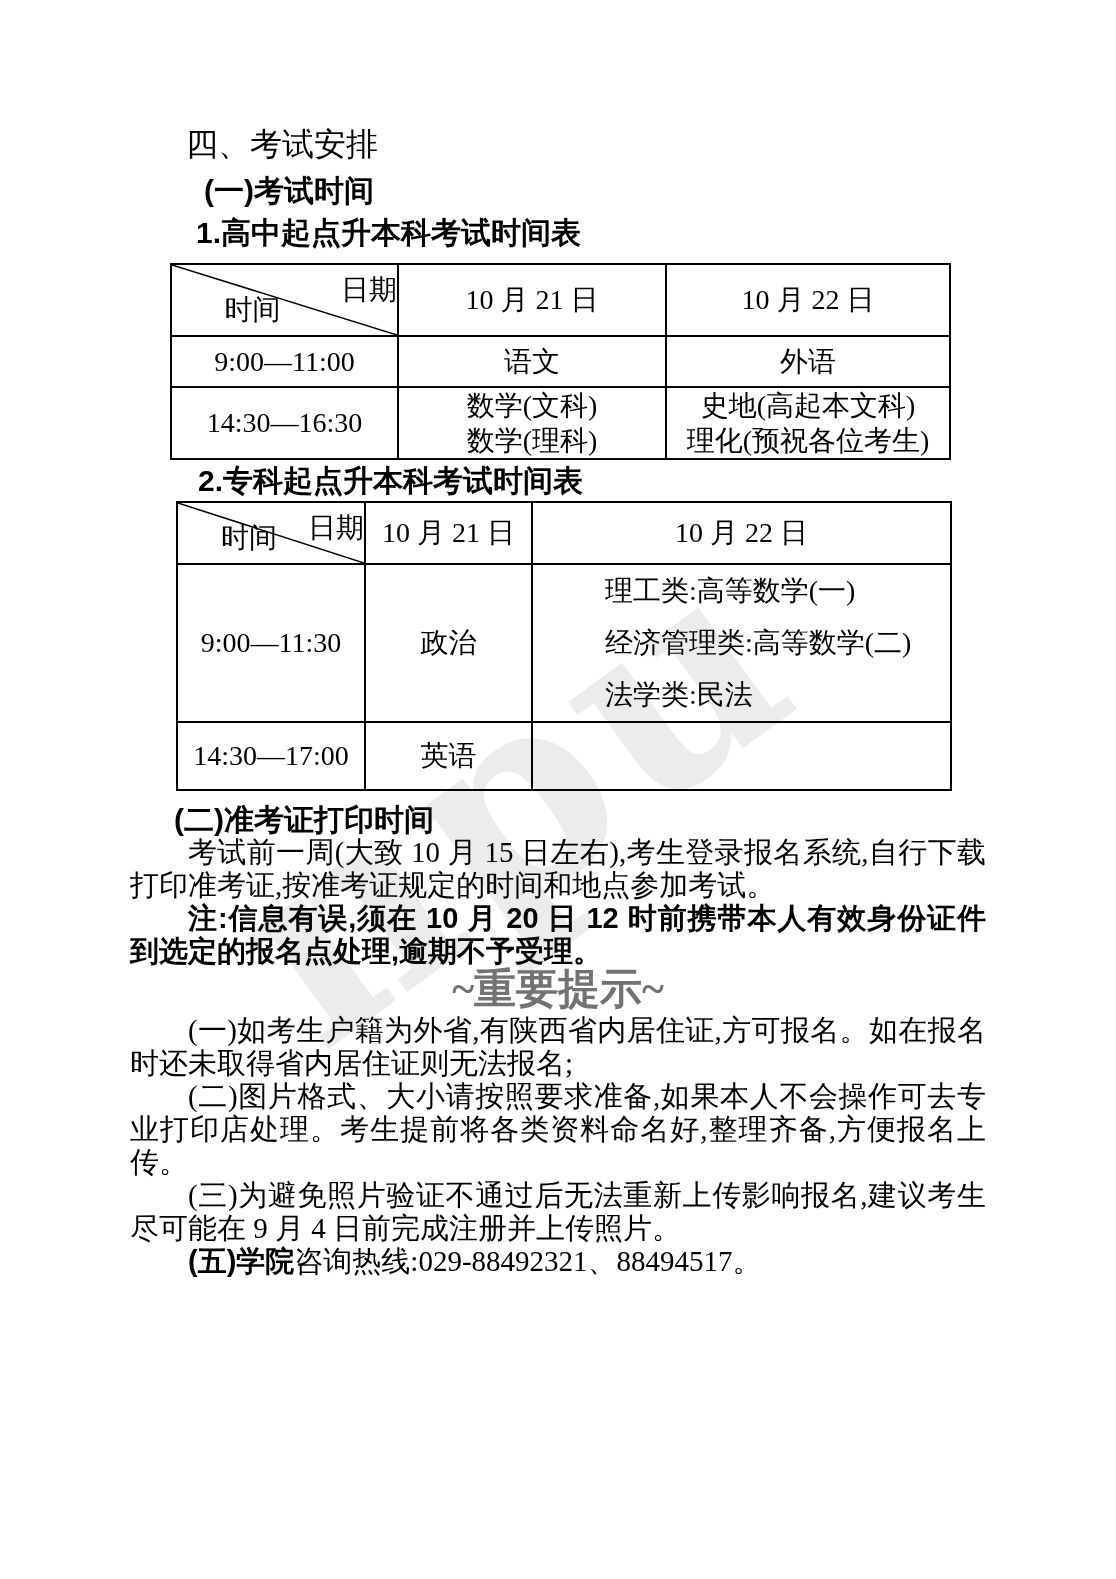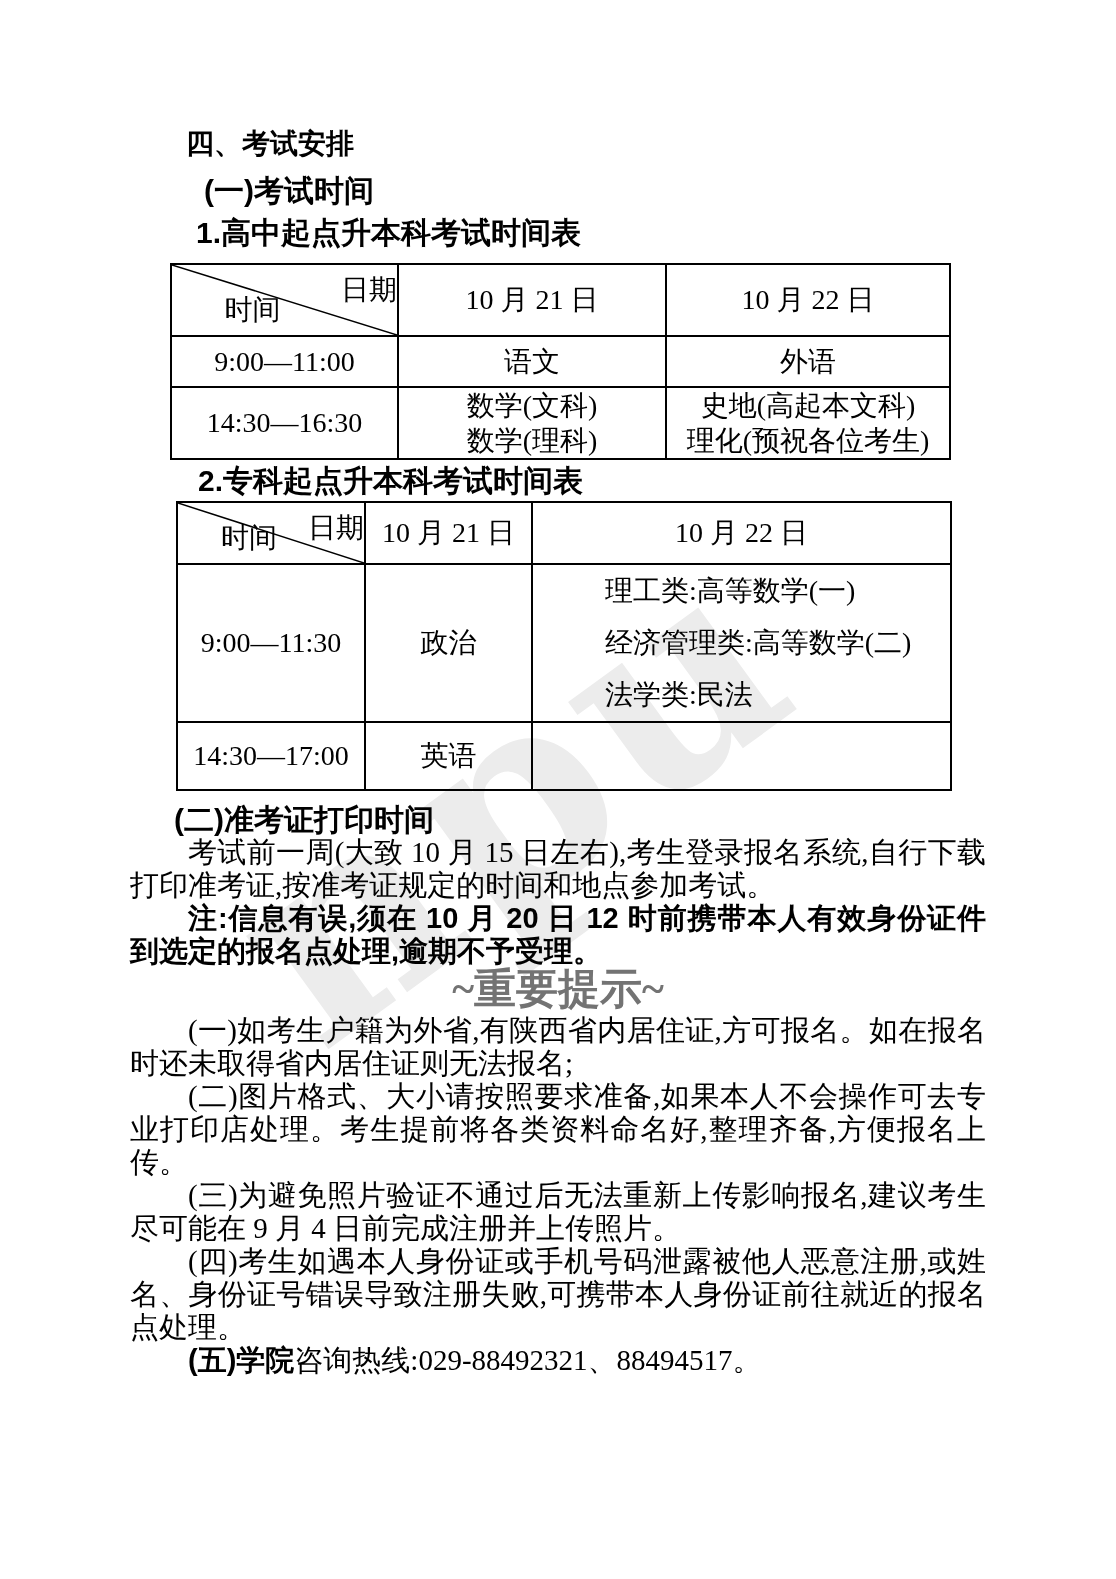--- a/index.html
+++ b/index.html
@@ -23,21 +23,21 @@
     color:#ececec;
     z-index:0;
     user-select:none;
   }
   .content{
     position:relative;z-index:1;
     padding:126px 130px 0 130px;
   }
   .h1{
     font-family:"Liberation Sans","DejaVu Sans",sans-serif;
-    font-weight:bold;font-size:28px;line-height:36px;
+    font-weight:normal;font-size:32px;line-height:36px;
     margin:0 0 12px 56px;
   }
   .h2{
     font-family:"Liberation Sans","DejaVu Sans",sans-serif;
     font-weight:bold;font-size:30px;line-height:34px;
     margin:0 0 8px 74px;
   }
   .h2b{
     font-family:"Liberation Sans","DejaVu Sans",sans-serif;
     font-weight:bold;font-size:30px;line-height:32px;
@@ -200,18 +200,17 @@
     <div class="h2b">(二)准考证打印时间</div>
 
     <p class="para">考试前一周(大致 10 月 15 日左右),考生登录报名系统,自行下载打印准考证,按准考证规定的时间和地点参加考试。</p>
     <p class="para-bold">注:信息有误,须在 10 月 20 日 12 时前携带本人有效身份证件到选定的报名点处理,逾期不予受理。</p>
 
     <div class="red-title">~重要提示~</div>
 
     <p class="para">(一)如考生户籍为外省,有陕西省内居住证,方可报名。如在报名时还未取得省内居住证则无法报名;</p>
     <p class="para">(二)图片格式、大小请按照要求准备,如果本人不会操作可去专业打印店处理。考生提前将各类资料命名好,整理齐备,方便报名上传。</p>
     <p class="para">(三)为避免照片验证不通过后无法重新上传影响报名,建议考生尽可能在 9 月 4 日前完成注册并上传照片。</p>
-    <p class="para">(四)考生如遇本人身份证或手机号码泄露被他人恶意注册,或姓名、身份证号错误导致注册失败,可携带本人身份证前往就近的报名点处理。</p>
     <p class="para"><span class="item5-bold">(五)学院</span><span>咨询热线:029-88492321、88494517。</span></p>
 
 
   </div>
 </div>
 
 </body></html>

